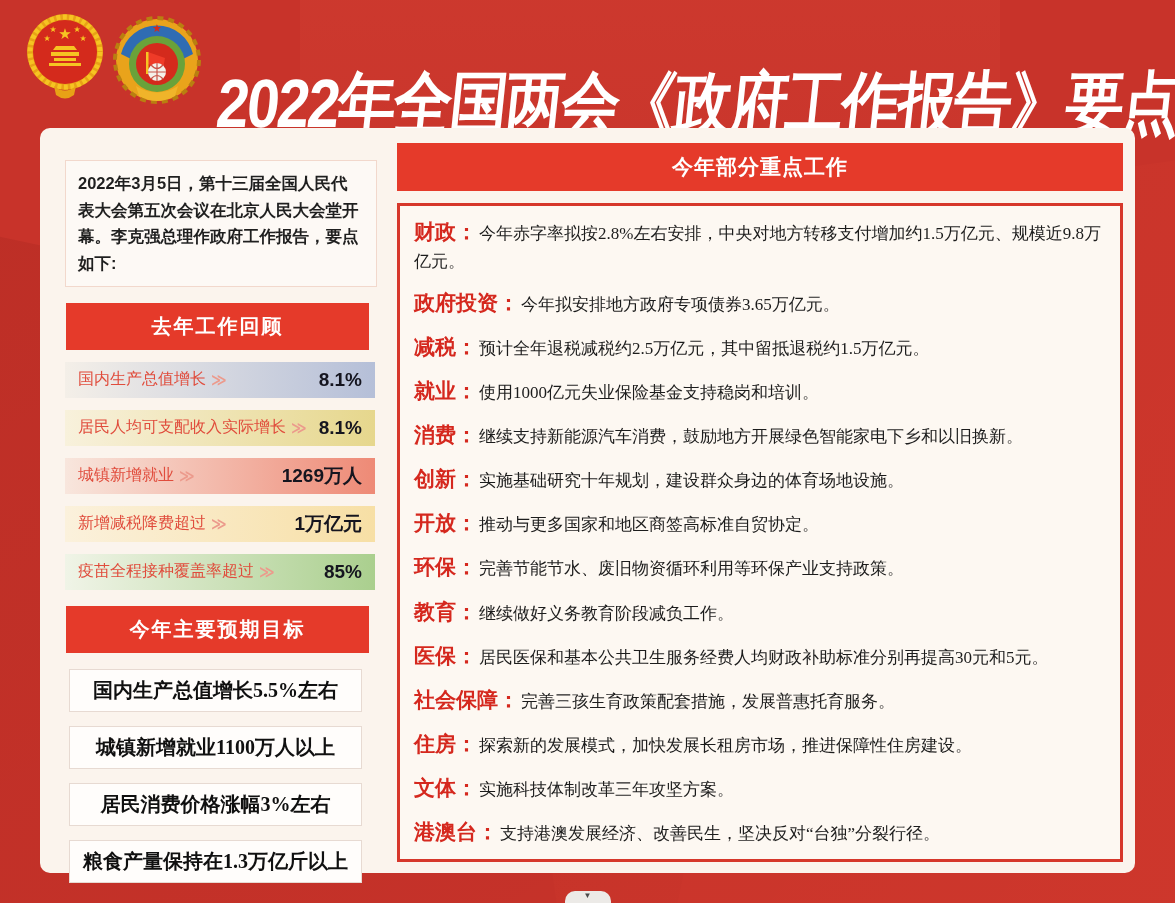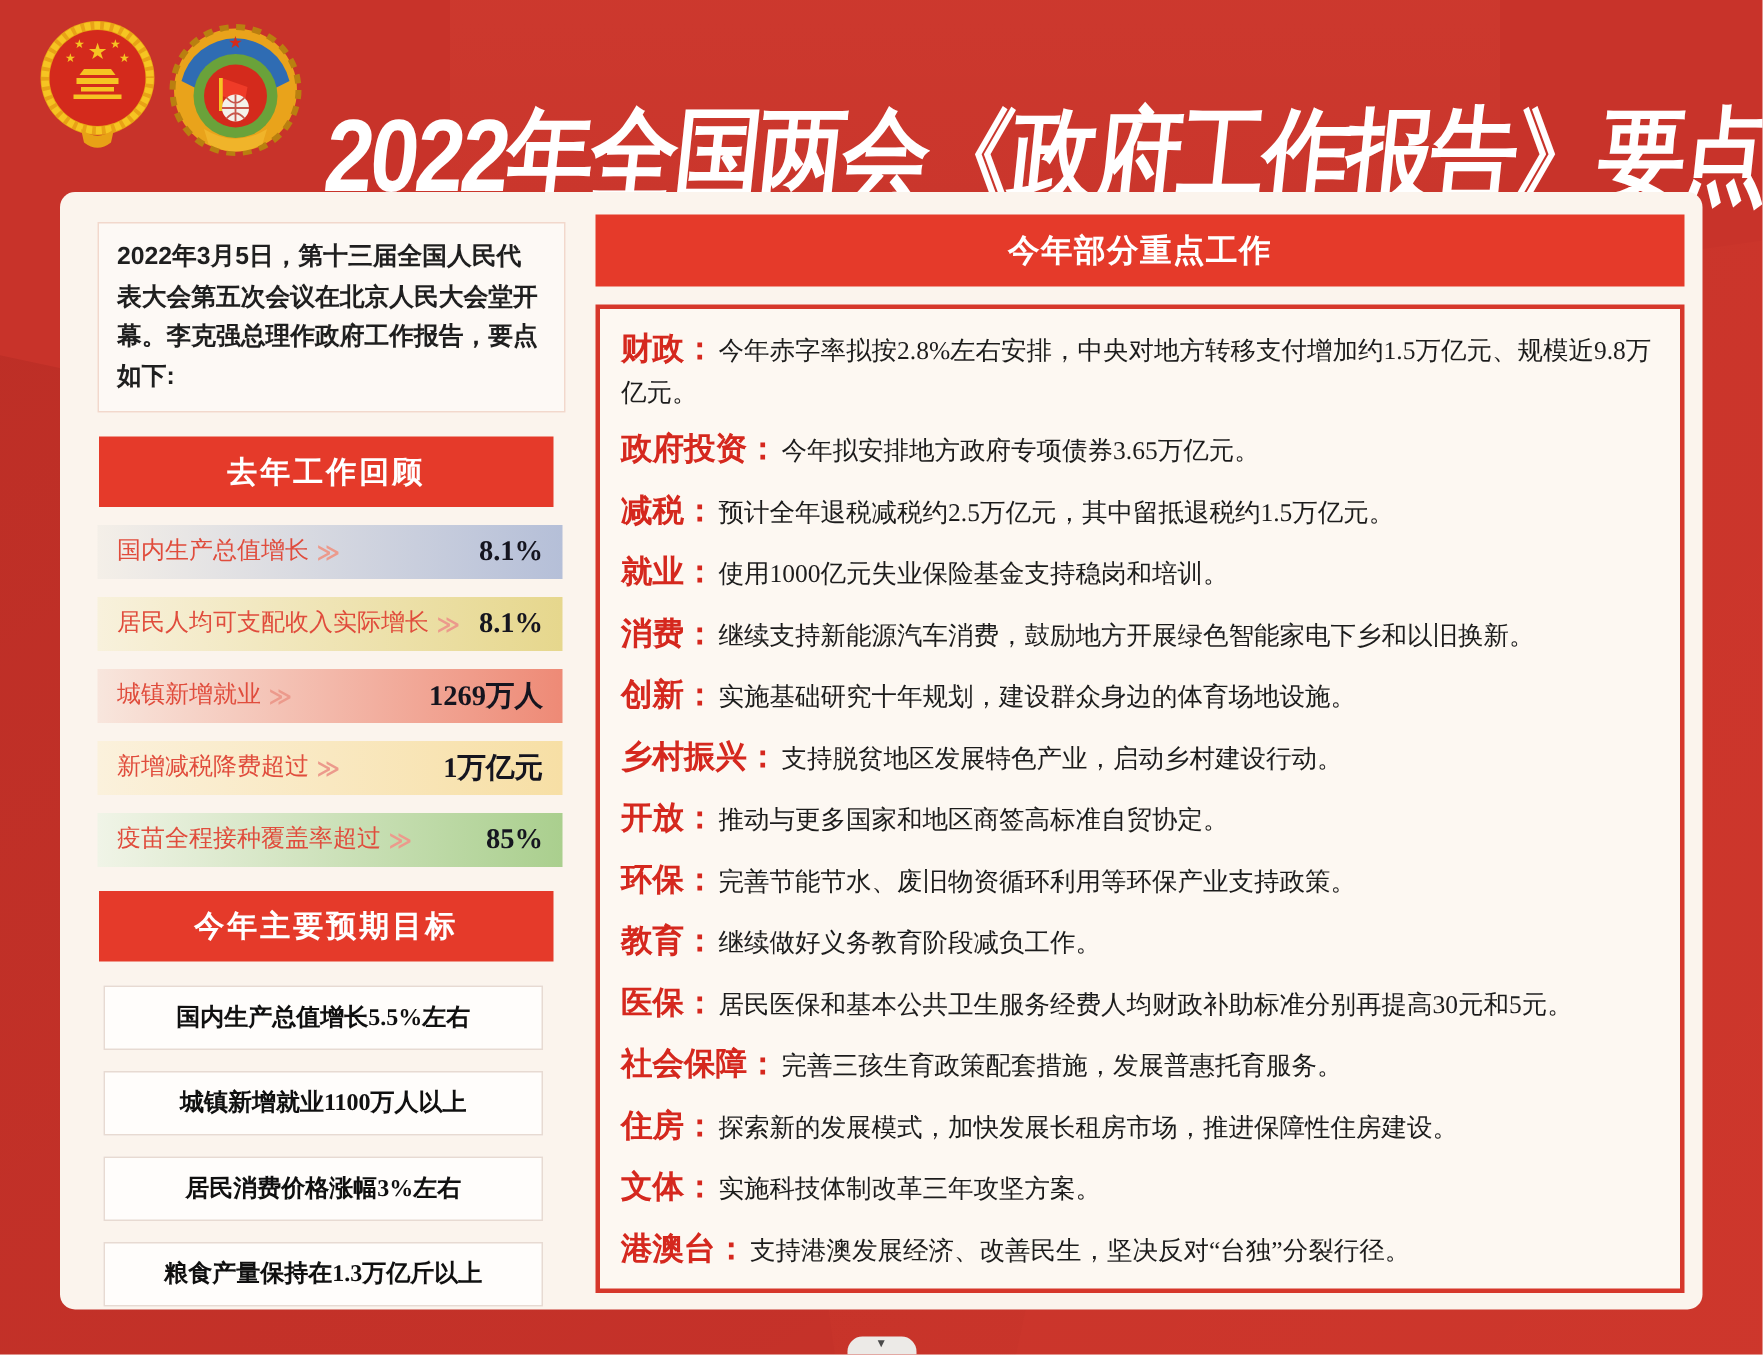--- a/index.html
+++ b/index.html
@@ -16,34 +16,34 @@
   .emblem.nat{left:24px;}
   .emblem.cppcc{left:112px;top:14px;}
   .title{position:absolute;left:225px;right:5px;top:14px;height:104px;display:flex;align-items:center;justify-content:center;
     color:#fff;font-weight:900;font-size:58px;letter-spacing:-2px;white-space:nowrap;
     transform:skewX(-6deg) scaleY(1.18);transform-origin:center;}
 
   
   .card{position:absolute;left:40px;top:128px;width:1095px;height:745px;background:#fbf4ed;border-radius:10px;}
 
   
-  .leftcol{position:absolute;left:25px;top:20px;width:312px;}
+  .leftcol{position:absolute;left:25px;top:32px;width:312px;}
   .intro-box{box-sizing:border-box;width:312px;min-height:118px;background:#fdf9f5;border:1px solid #f2d8cc;padding:9px 12px;}
   .intro-box p{margin:0;font-size:16.5px;font-weight:700;line-height:1.62;color:#1f1f1f;}
   .banner{box-sizing:border-box;width:303px;height:47px;margin:16px 0 0 1px;background:#e53a2a;color:#fff;
     display:flex;align-items:center;justify-content:center;font-size:20px;font-weight:700;letter-spacing:2px;}
   .stats{margin-top:12px;}
   .stat-row{box-sizing:border-box;width:310px;height:36px;margin-bottom:12px;display:flex;align-items:center;padding:0 13px;}
   .stat-label{font-size:16px;font-weight:400;color:#e04c3c;white-space:nowrap;}
   .stat-chev{font-size:15px;font-weight:800;color:#ec9a8c;margin-left:5px;}
-  .stat-value{margin-left:auto;font-size:19px;font-weight:800;color:#15151f;font-family:Liberation Serif, serif;}
+  .stat-value{margin-left:auto;font-size:19px;font-weight:800;color:#15151f;font-family:Liberation Sans, sans-serif;}
   .targets{margin-top:16px;}
   .target-box{box-sizing:border-box;width:293px;height:43px;margin:0 0 14px 4px;background:#fffdfb;border:1px solid #e7dad2;
     display:flex;align-items:center;justify-content:center;font-family:"Liberation Serif","DejaVu Serif",serif;
-    font-size:16px;font-weight:700;color:#101010;white-space:nowrap;}
+    font-size:20px;font-weight:700;color:#101010;white-space:nowrap;}
 
   
   .rightcol{position:absolute;left:357px;top:15px;width:726px;}
   .rbanner{box-sizing:border-box;width:726px;height:48px;background:#e53a2a;color:#fff;display:flex;align-items:center;justify-content:center;
     font-size:21px;font-weight:700;letter-spacing:1px;}
   .work-box{box-sizing:border-box;width:726px;height:659px;margin-top:12px;background:#fdf8f2;border:3px solid #d6372b;
     padding:10px 14px;display:flex;flex-direction:column;justify-content:space-between;}
   .work-item{font-family:"Liberation Serif","DejaVu Serif",serif;font-size:17px;color:#1c1c1c;line-height:1.55;}
   .work-item .cat{color:#d5281e;font-weight:700;font-size:21px;margin-right:2px;}
 
@@ -141,21 +141,20 @@
 
     <section class="rightcol">
       <div class="rbanner">今年部分重点工作</div>
       <div class="work-box">
         <div class="work-item"><span class="cat">财政：</span><span>今年赤字率拟按2.8%左右安排，中央对地方转移支付增加约1.5万亿元、规模近9.8万亿元。</span></div>
         <div class="work-item"><span class="cat">政府投资：</span><span>今年拟安排地方政府专项债券3.65万亿元。</span></div>
         <div class="work-item"><span class="cat">减税：</span><span>预计全年退税减税约2.5万亿元，其中留抵退税约1.5万亿元。</span></div>
         <div class="work-item"><span class="cat">就业：</span><span>使用1000亿元失业保险基金支持稳岗和培训。</span></div>
         <div class="work-item"><span class="cat">消费：</span><span>继续支持新能源汽车消费，鼓励地方开展绿色智能家电下乡和以旧换新。</span></div>
         <div class="work-item"><span class="cat">创新：</span><span>实施基础研究十年规划，建设群众身边的体育场地设施。</span></div>
-        <div class="work-item"><span class="cat">乡村振兴：</span><span>支持脱贫地区发展特色产业，启动乡村建设行动。</span></div>
         <div class="work-item"><span class="cat">开放：</span><span>推动与更多国家和地区商签高标准自贸协定。</span></div>
         <div class="work-item"><span class="cat">环保：</span><span>完善节能节水、废旧物资循环利用等环保产业支持政策。</span></div>
         <div class="work-item"><span class="cat">教育：</span><span>继续做好义务教育阶段减负工作。</span></div>
         <div class="work-item"><span class="cat">医保：</span><span>居民医保和基本公共卫生服务经费人均财政补助标准分别再提高30元和5元。</span></div>
         <div class="work-item"><span class="cat">社会保障：</span><span>完善三孩生育政策配套措施，发展普惠托育服务。</span></div>
         <div class="work-item"><span class="cat">住房：</span><span>探索新的发展模式，加快发展长租房市场，推进保障性住房建设。</span></div>
         <div class="work-item"><span class="cat">文体：</span><span>实施科技体制改革三年攻坚方案。</span></div>
         <div class="work-item"><span class="cat">港澳台：</span><span>支持港澳发展经济、改善民生，坚决反对“台独”分裂行径。</span></div>
       </div>
     </section>

